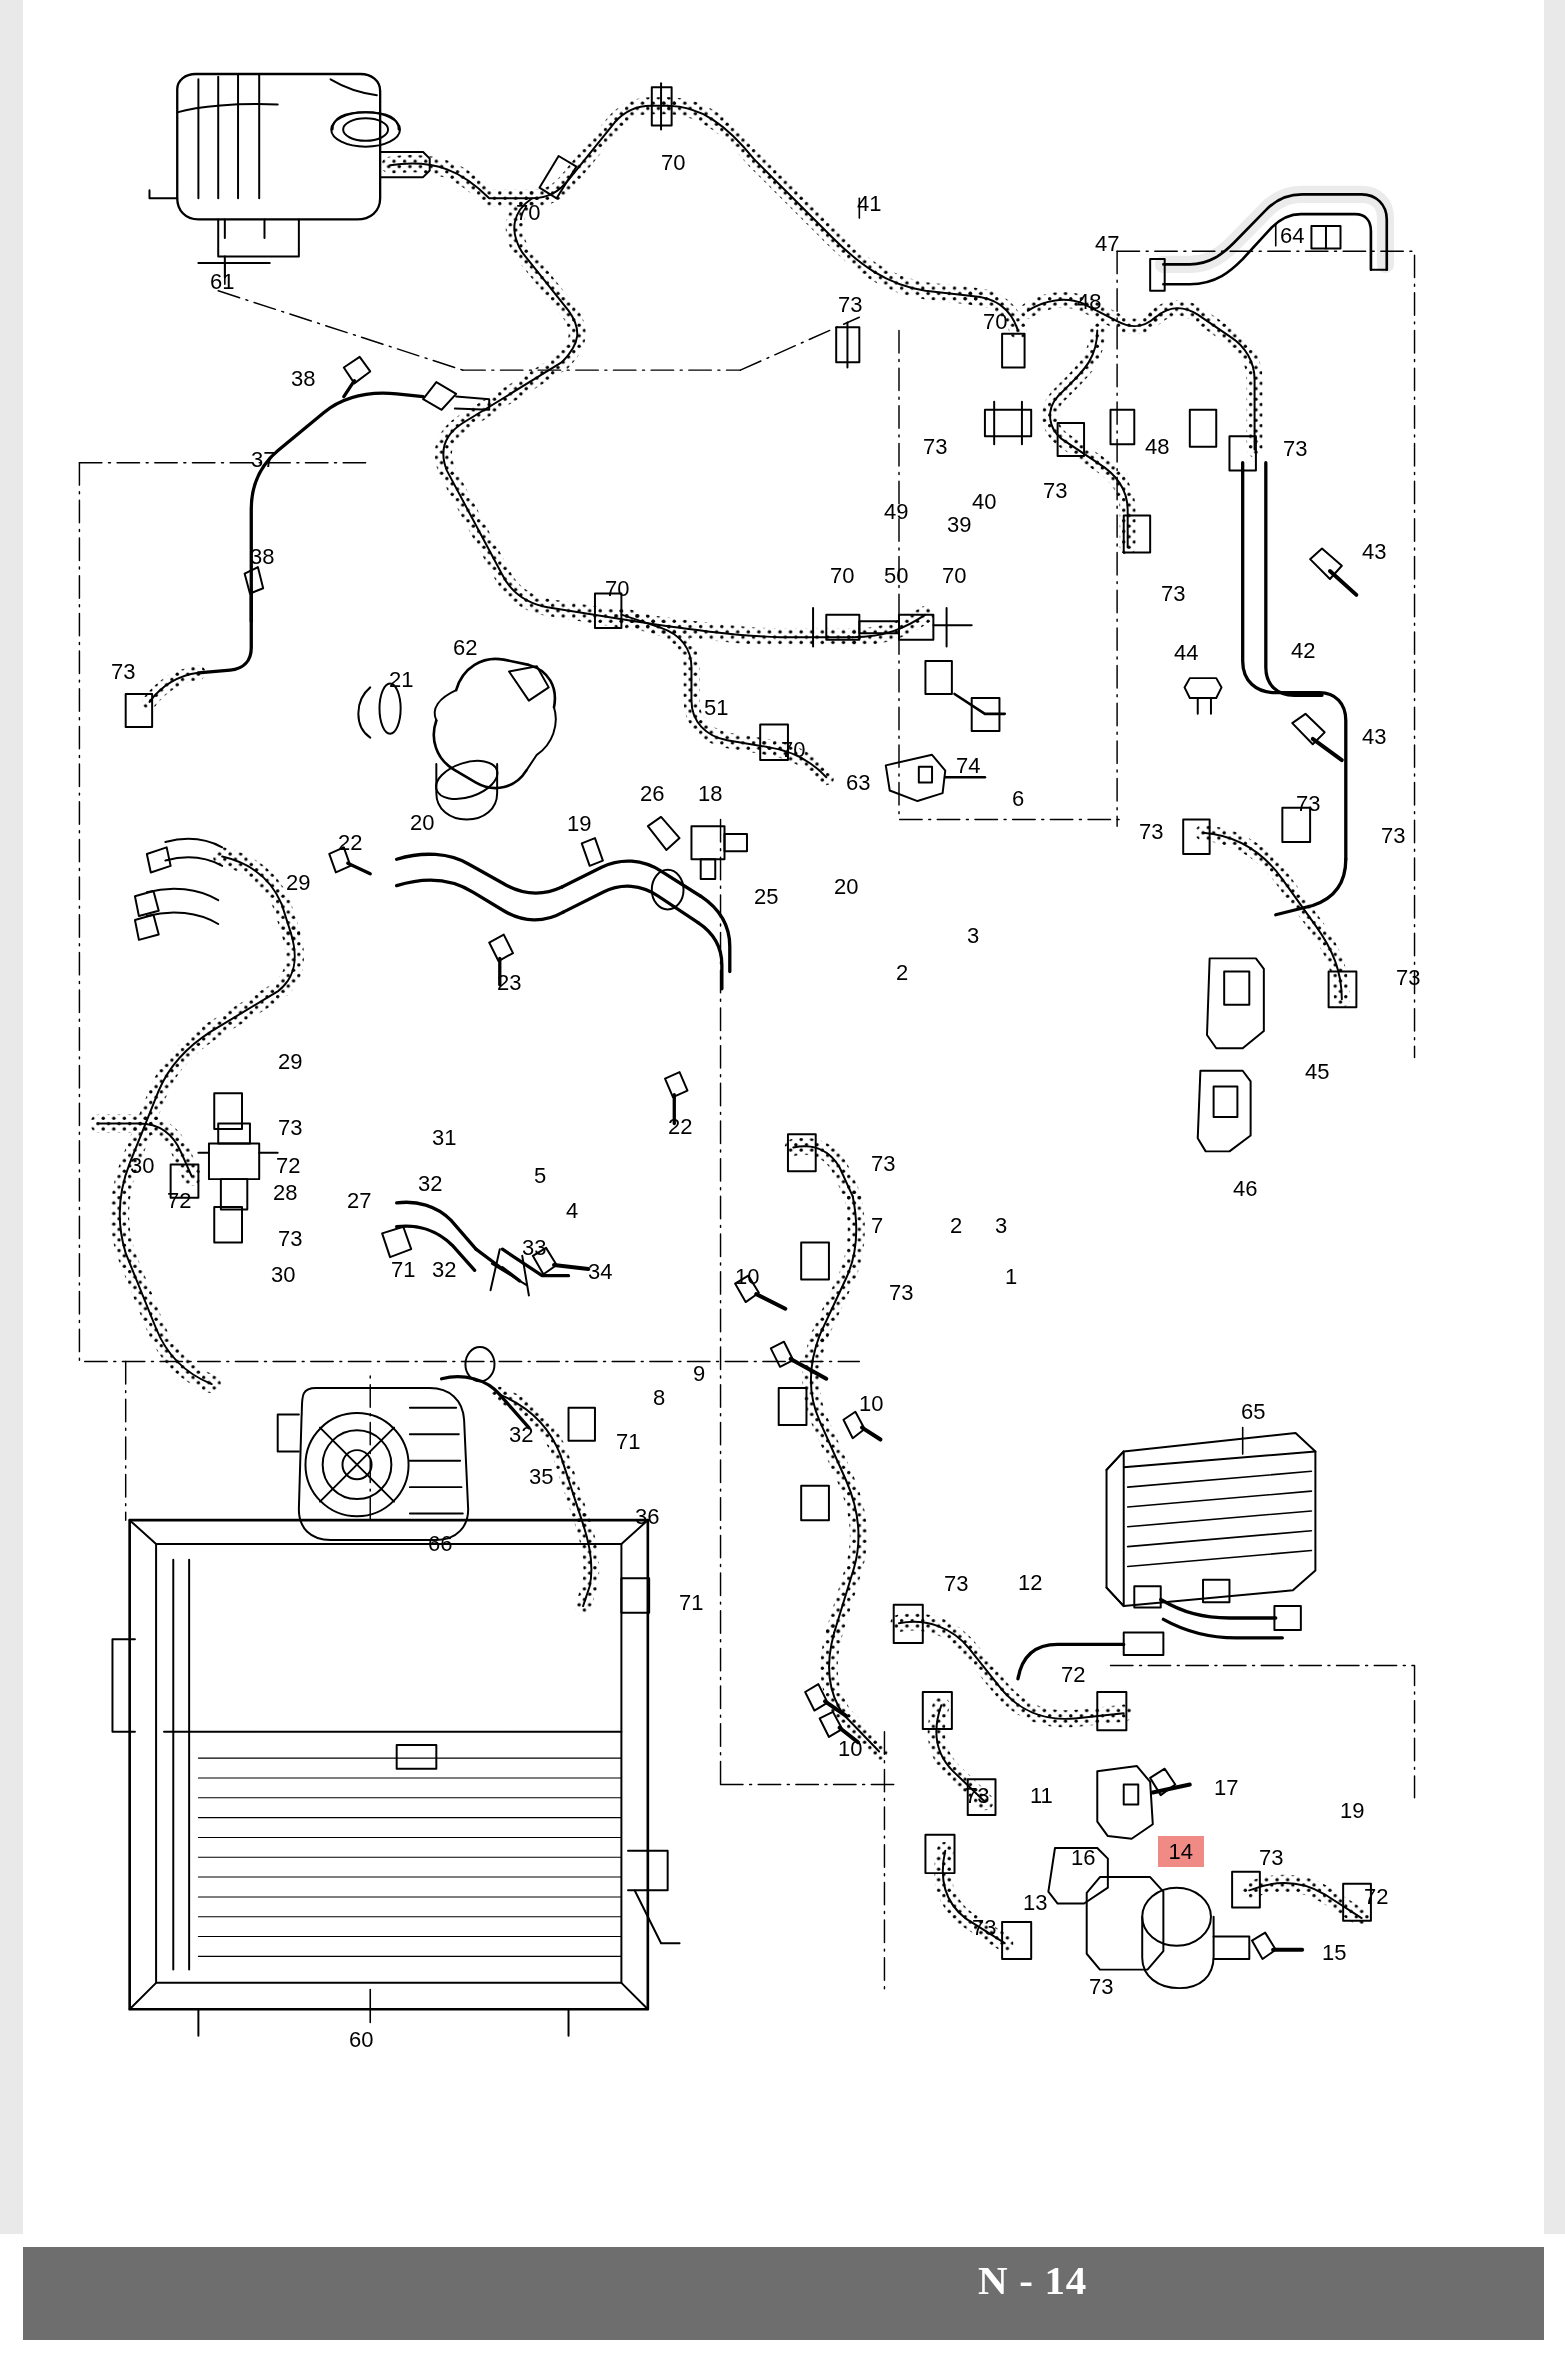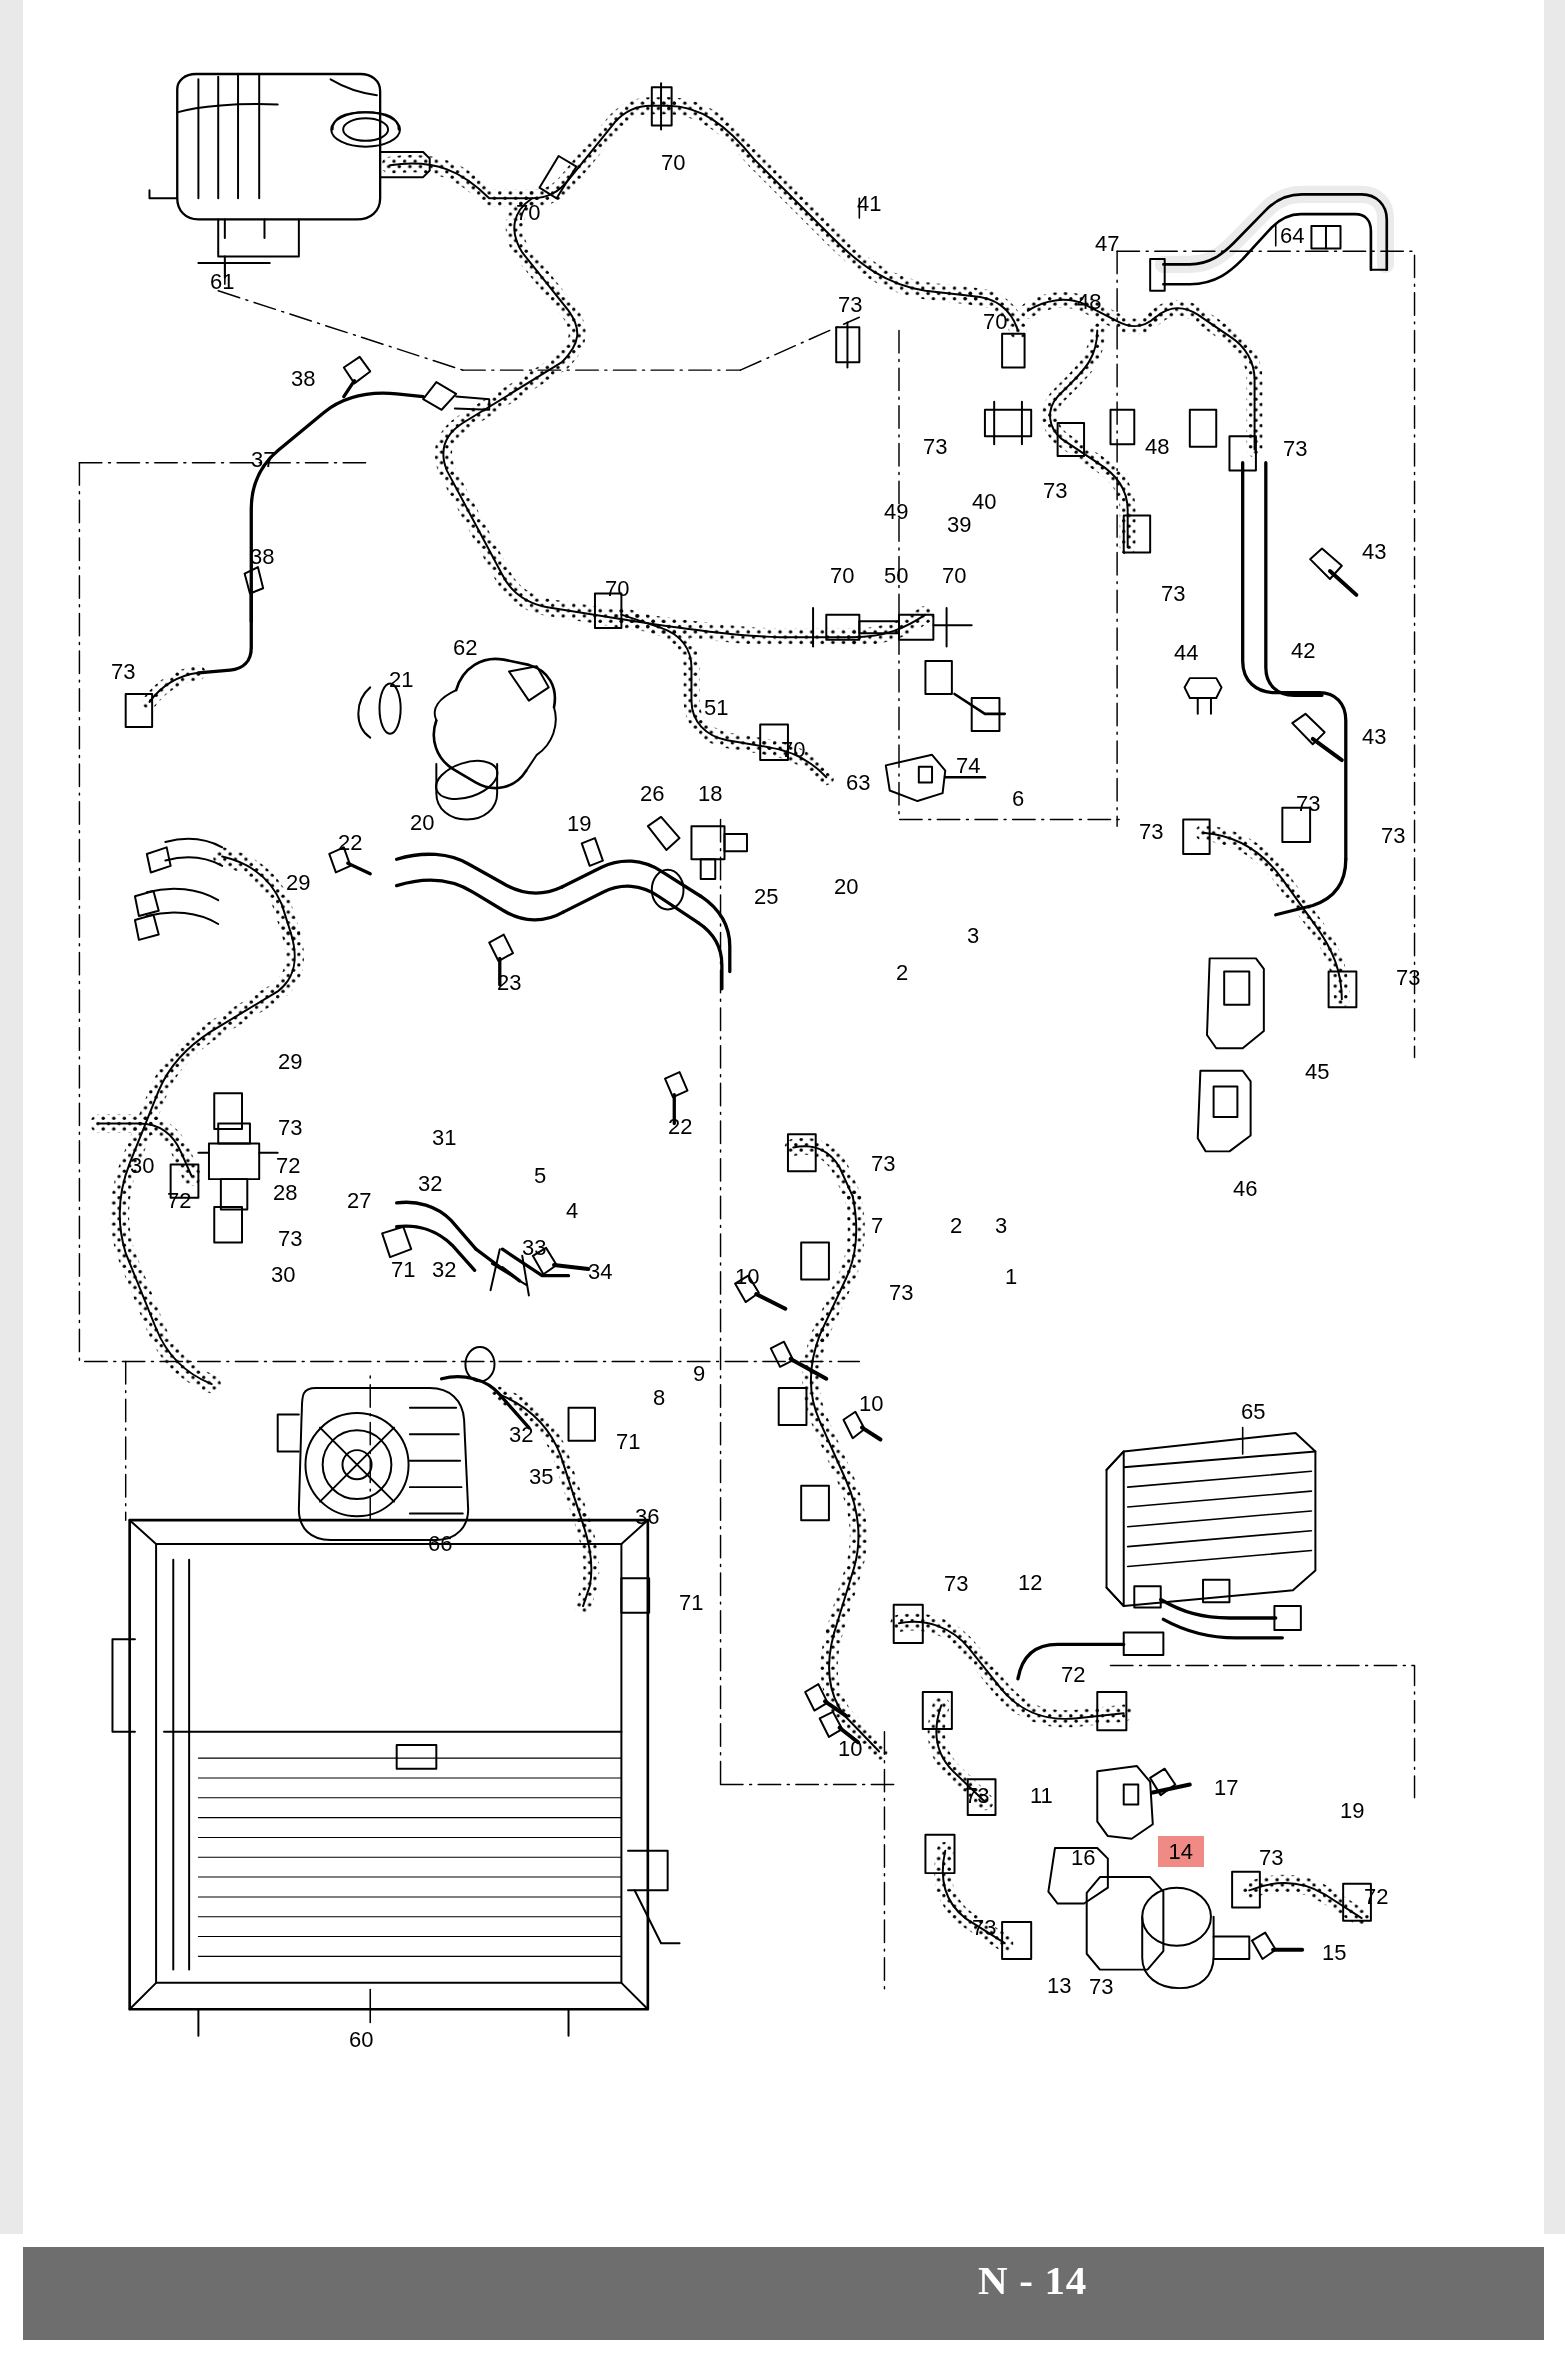--- a/index.html
+++ b/index.html
@@ -585,21 +585,21 @@
     <span class="lbl" style="left:1061px; top:1664px;">72</span>
     <span class="lbl" style="left:1030px; top:1785px;">11</span>
     <span class="lbl" style="left:965px; top:1785px;">73</span>
     <span class="lbl" style="left:1214px; top:1777px;">17</span>
     <span class="lbl" style="left:1340px; top:1800px;">19</span>
     <span class="lbl" style="left:1071px; top:1847px;">16</span>
     <span class="lbl hl" style="left:1158px; top:1836px;">14</span>
     <span class="lbl" style="left:1259px; top:1847px;">73</span>
     <span class="lbl" style="left:1364px; top:1886px;">72</span>
     <span class="lbl" style="left:1322px; top:1942px;">15</span>
-    <span class="lbl" style="left:1023px; top:1975px;margin-left:24px;">13</span>
+    <span class="lbl" style="left:1023px; top:1892px;">13</span>
     <span class="lbl" style="left:972px; top:1917px;">73</span>
     <span class="lbl" style="left:1089px; top:1976px;">73</span>
   </div>
 
   <div id="footer">
     <div class="footer-bar"></div>
     <div class="footer-text" id="footer-page">N - 14</div>
   </div>
 
 </div>

